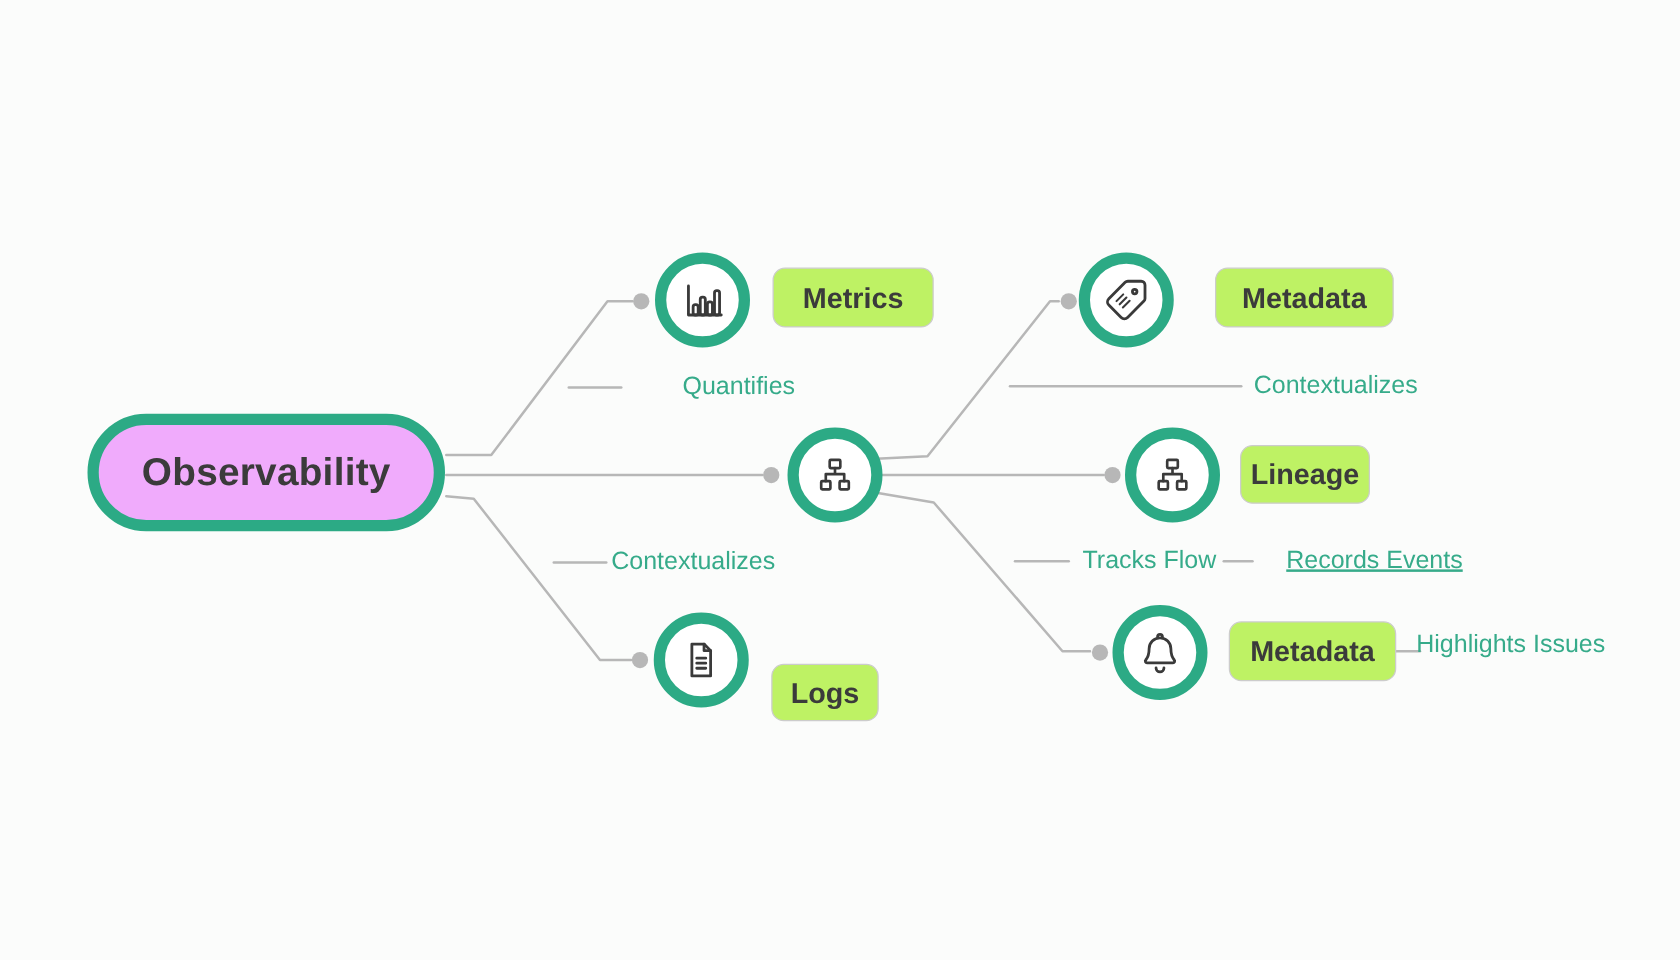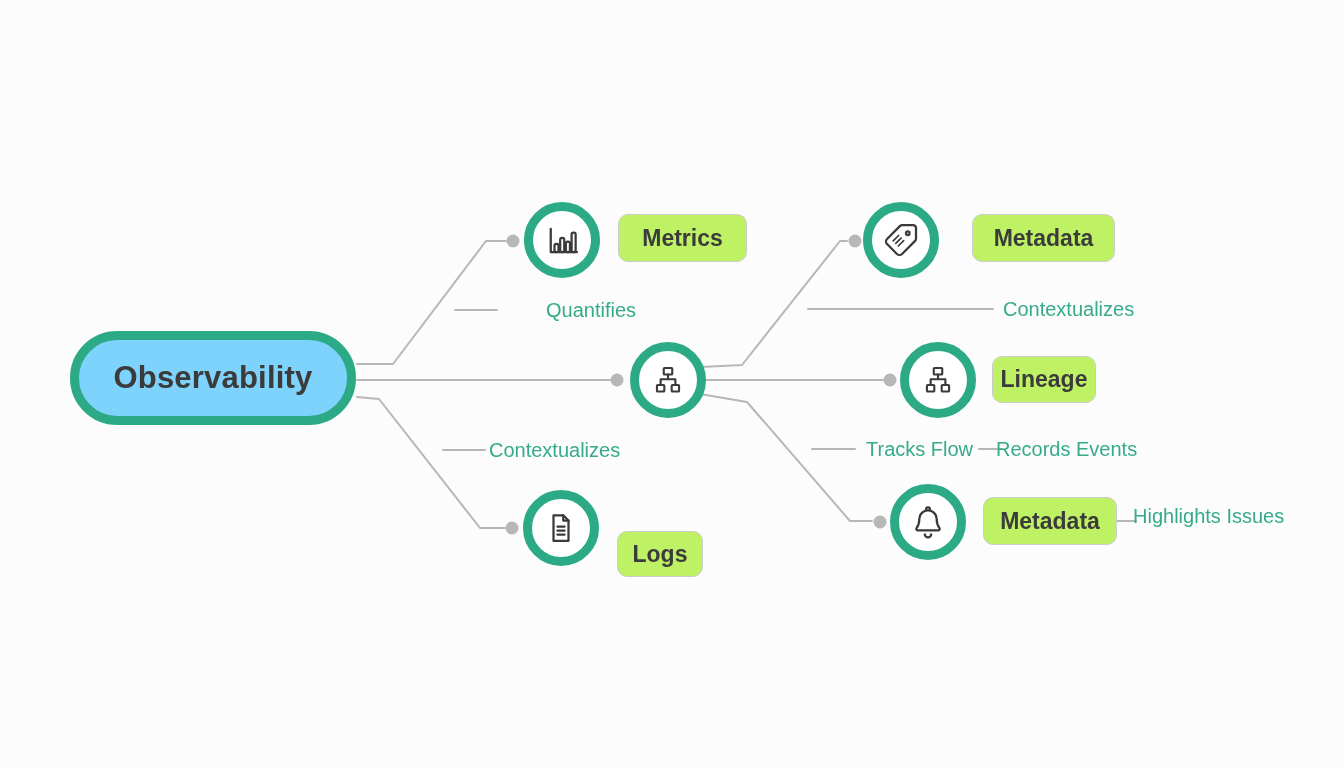--- a/index.html
+++ b/index.html
@@ -11,21 +11,21 @@
     --bg:#fbfcfb;
   }
   html,body{margin:0;padding:0;background:#ffffff;}
   .canvas{
     position:relative;width:1344px;height:768px;background:var(--bg);
     overflow:hidden;font-family:"Liberation Sans",sans-serif;
   }
   .connector-layer{position:absolute;left:0;top:0;width:1344px;height:768px;}
   .root-node{
     position:absolute;left:70px;top:331px;width:286px;height:94px;box-sizing:border-box;
-    background:#7dd3fc;border:9px solid var(--green);border-radius:47px;
+    background:#f0abfc;border:9px solid var(--green);border-radius:47px;
     display:flex;align-items:center;justify-content:center;
     font-weight:bold;font-size:31px;color:var(--text-dark);letter-spacing:.2px;
   }
   .circle-node{
     position:absolute;width:76px;height:76px;box-sizing:border-box;
     border:9px solid var(--green);border-radius:50%;background:#ffffff;
     display:flex;align-items:center;justify-content:center;
   }
   .label-box{
     position:absolute;box-sizing:border-box;background:#bef264;
@@ -125,16 +125,16 @@
       <path d="M12 4.2 a5.8 5.8 0 0 1 5.8 5.8 c0 3.4 0.9 4.9 1.8 6 a0.9 0.9 0 0 1 -0.7 1.5 H5.1 a0.9 0.9 0 0 1 -0.7 -1.5 c0.9 -1.1 1.8 -2.6 1.8 -6 A5.8 5.8 0 0 1 12 4.2 z"></path>
       <path d="M9.9 20.2 a2.1 2.1 0 0 0 4.2 0"></path>
     </svg>
   </div>
   <div class="label-box" style="left:983px;top:497px;width:134px;height:48px;">Metadata</div>
 
   <div class="edge-label" style="left:506px;top:310px;margin-left:40px;">Quantifies</div>
   <div class="edge-label" style="left:489px;top:450px;">Contextualizes</div>
   <div class="edge-label" style="left:1003px;top:309px;">Contextualizes</div>
   <div class="edge-label" style="left:866px;top:449px;">Tracks Flow</div>
-  <div class="edge-label" style="left:996px;top:449px;">Records Events</div>
+  <div class="edge-label" style="left:1029px;top:449px;text-decoration:underline;">Records Events</div>
   <div class="edge-label" style="left:1133px;top:516px;">Highlights Issues</div>
 
 </div>
 
 </body></html>

